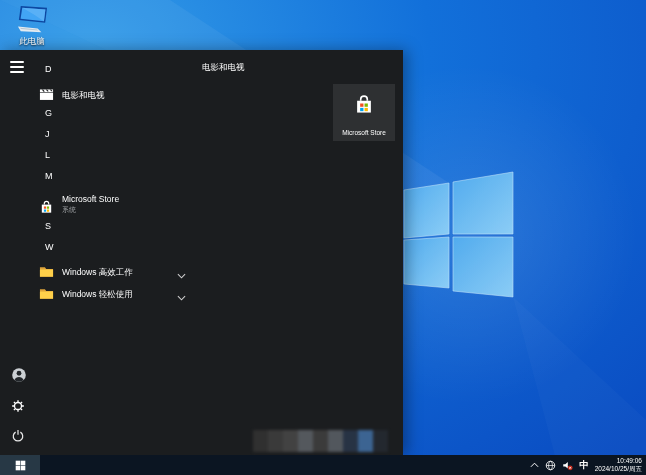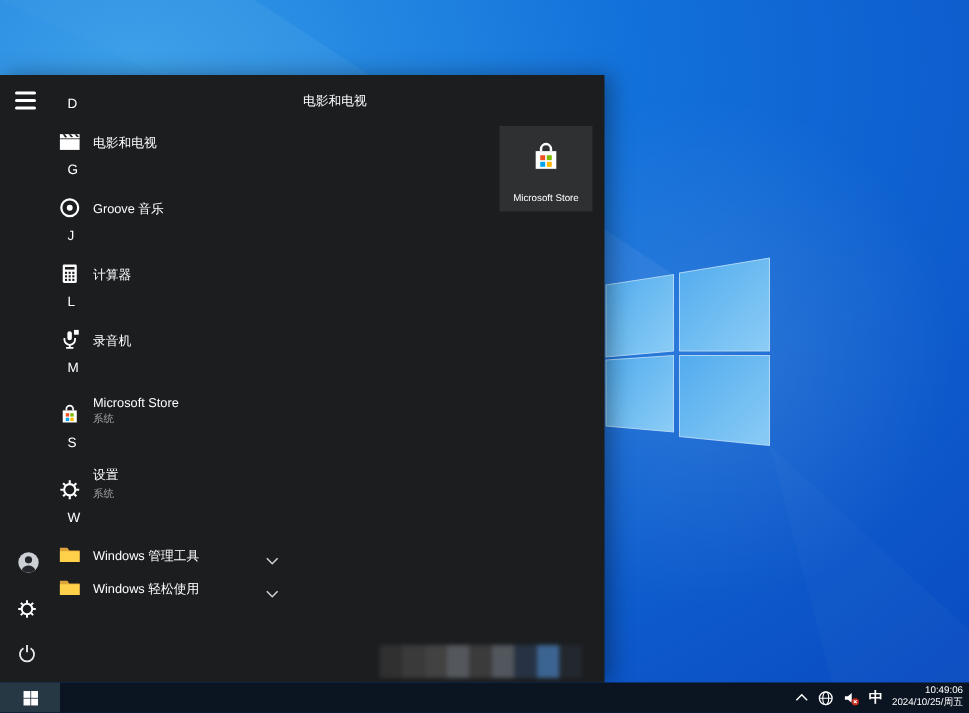--- a/index.html
+++ b/index.html
@@ -87,20 +87,32 @@
     <polygon points="0,95 0,200 404,284 404,240" fill="#ffffff" opacity="0.028"></polygon>
     <polygon points="513,297 646,420 646,475 560,475" fill="#ffffff" opacity="0.025"></polygon>
     <g stroke="#cdeafc" stroke-width="0.7" stroke-opacity="0.85">
       <polygon points="404,190 449,183 449,234 404,238" fill="url(#pane)" opacity="0.92"></polygon>
       <polygon points="453,182 513,172 513,234 453,234" fill="url(#pane)" opacity="0.92"></polygon>
       <polygon points="404,240 449,237 449,288 404,284" fill="url(#pane)" opacity="0.92"></polygon>
       <polygon points="453,237 513,237 513,297 453,291" fill="url(#pane)" opacity="0.92"></polygon>
     </g>
   </svg>
 
+  <div class="desktop-icon">
+    <span class="pc-art icon">
+        <svg viewBox="0 0 40 32">
+          <polygon points="8,1 36,3 34,19 6,16" fill="#0d47a1"></polygon>
+          <polygon points="9.6,3 34.3,4.8 32.7,17.2 7.8,14.6" fill="#42a5f5"></polygon>
+          <polygon points="9.6,3 34.3,4.8 32.7,17.2 22,10" fill="#64b5f6" opacity="0.7"></polygon>
+          <polygon points="5,23 26,25 30,29 8,28" fill="#e4ebf1"></polygon>
+          <polygon points="7,24.2 25.5,26 26.6,27.2 8.4,25.6" fill="#b9c6d0"></polygon>
+        </svg>
+      </span>
+    <div class="pc-label">此电脑</div>
+  </div>
 
   <div class="start-menu">
     <div class="hamburger">
         <span></span>
         <span></span>
         <span></span>
       </div>
 
     <div id="app-list" class="app-list">
         <div class="letter-row">
@@ -114,72 +126,25 @@
               <rect x="1" y="6.2" width="14" height="7.6" fill="#fff"></rect>
             </svg>
           </span>
           <div class="lbl">
             <div class="l1">电影和电视</div>
           </div>
         </div>
         <div class="letter-row">
           <span>G</span>
         </div>
-        <div class="app-row">
-          <span class="icon">
-            <svg viewBox="0 0 16 16">
-              <circle cx="8" cy="8" r="6" fill="none" stroke="#fff" stroke-width="1.6"></circle>
-              <circle cx="8" cy="8" r="2.1" fill="#fff"></circle>
-            </svg>
-          </span>
-          <div class="lbl">
-            <div class="l1">Groove 音乐</div>
-          </div>
-        </div>
         <div class="letter-row">
           <span>J</span>
         </div>
-        <div class="app-row">
-          <span class="icon">
-            <svg viewBox="0 0 16 16">
-              <rect x="3" y="1.5" width="10" height="13" rx="1" fill="#fff"></rect>
-              <rect x="4.6" y="3.2" width="6.8" height="1.8" fill="#1b1d1f"></rect>
-              <g fill="#1b1d1f">
-                <rect x="4.6" y="6.6" width="1.5" height="1.5"></rect>
-                <rect x="7.2" y="6.6" width="1.5" height="1.5"></rect>
-                <rect x="9.8" y="6.6" width="1.5" height="1.5"></rect>
-                <rect x="4.6" y="9.1" width="1.5" height="1.5"></rect>
-                <rect x="7.2" y="9.1" width="1.5" height="1.5"></rect>
-                <rect x="9.8" y="9.1" width="1.5" height="1.5"></rect>
-                <rect x="4.6" y="11.6" width="1.5" height="1.5"></rect>
-                <rect x="7.2" y="11.6" width="1.5" height="1.5"></rect>
-                <rect x="9.8" y="11.6" width="1.5" height="1.5"></rect>
-              </g>
-            </svg>
-          </span>
-          <div class="lbl">
-            <div class="l1">计算器</div>
-          </div>
-        </div>
         <div class="letter-row">
           <span>L</span>
-        </div>
-        <div class="app-row">
-          <span class="icon">
-            <svg viewBox="0 0 16 16">
-              <rect x="11" y="1" width="3.4" height="3.4" fill="#fff"></rect>
-              <rect x="6.3" y="2" width="3.2" height="6.4" rx="1.6" fill="#fff"></rect>
-              <path d="M4.2 6.8v1a3.8 3.8 0 0 0 7.6 0v-1" fill="none" stroke="#fff" stroke-width="1.3"></path>
-              <line x1="8" y1="11.6" x2="8" y2="13.6" stroke="#fff" stroke-width="1.3"></line>
-              <line x1="5.4" y1="13.8" x2="10.6" y2="13.8" stroke="#fff" stroke-width="1.3"></line>
-            </svg>
-          </span>
-          <div class="lbl">
-            <div class="l1">录音机</div>
-          </div>
         </div>
         <div class="letter-row">
           <span>M</span>
         </div>
         <div class="app-row two-line">
           <span class="icon">
             <svg viewBox="0 0 16 16">
               <path d="M5.6 4.9V3.9a2.4 2.4 0 0 1 4.8 0v1" fill="none" stroke="#fff" stroke-width="1.2"></path>
               <rect x="3" y="4.9" width="10" height="8.6" fill="#fff"></rect>
               <rect x="5.2" y="6.9" width="2.4" height="2.4" fill="#f25022"></rect>
@@ -189,47 +154,32 @@
             </svg>
           </span>
           <div class="lbl">
             <div class="l1">Microsoft Store</div>
             <div class="l2">系统</div>
           </div>
         </div>
         <div class="letter-row">
           <span>S</span>
         </div>
-        <div class="app-row two-line">
-          <span class="icon">
-            <svg viewBox="0 0 16 16">
-              <g stroke="#fff" stroke-width="1.5">
-                <circle cx="8" cy="8" r="4" fill="none"></circle>
-                <path d="M8 1.3v2.2M8 12.5v2.2M1.3 8h2.2M12.5 8h2.2M3.3 3.3l1.5 1.5M11.2 11.2l1.5 1.5M12.7 3.3l-1.5 1.5M4.8 11.2l-1.5 1.5"></path>
-              </g>
-              <circle cx="8" cy="8" r="1.5" fill="#1b1d1f"></circle>
-            </svg>
-          </span>
-          <div class="lbl">
-            <div class="l1">设置</div>
-            <div class="l2">系统</div>
-          </div>
-        </div>
         <div class="letter-row">
           <span>W</span>
         </div>
         <div class="app-row folder-row">
           <span class="icon">
             <svg viewBox="0 0 16 16">
               <path d="M1 3.4h5.3l1.4 1.9H15v8.2H1z" fill="#dda33b"></path>
               <path d="M1 5.9h14v7.6H1z" fill="#ffd04a"></path>
             </svg>
           </span>
           <div class="lbl">
-            <div class="l1">Windows 管理工具</div>
+            <div class="l1">Windows 高效工作</div>
           </div>
           <span class="icon chev">
             <svg viewBox="0 0 10 6">
               <polyline points="1,1 5,5 9,1" fill="none" stroke="#cfcfcf" stroke-width="1.2"></polyline>
             </svg>
           </span>
         </div>
         <div class="app-row folder-row">
           <span class="icon">
             <svg viewBox="0 0 16 16">

